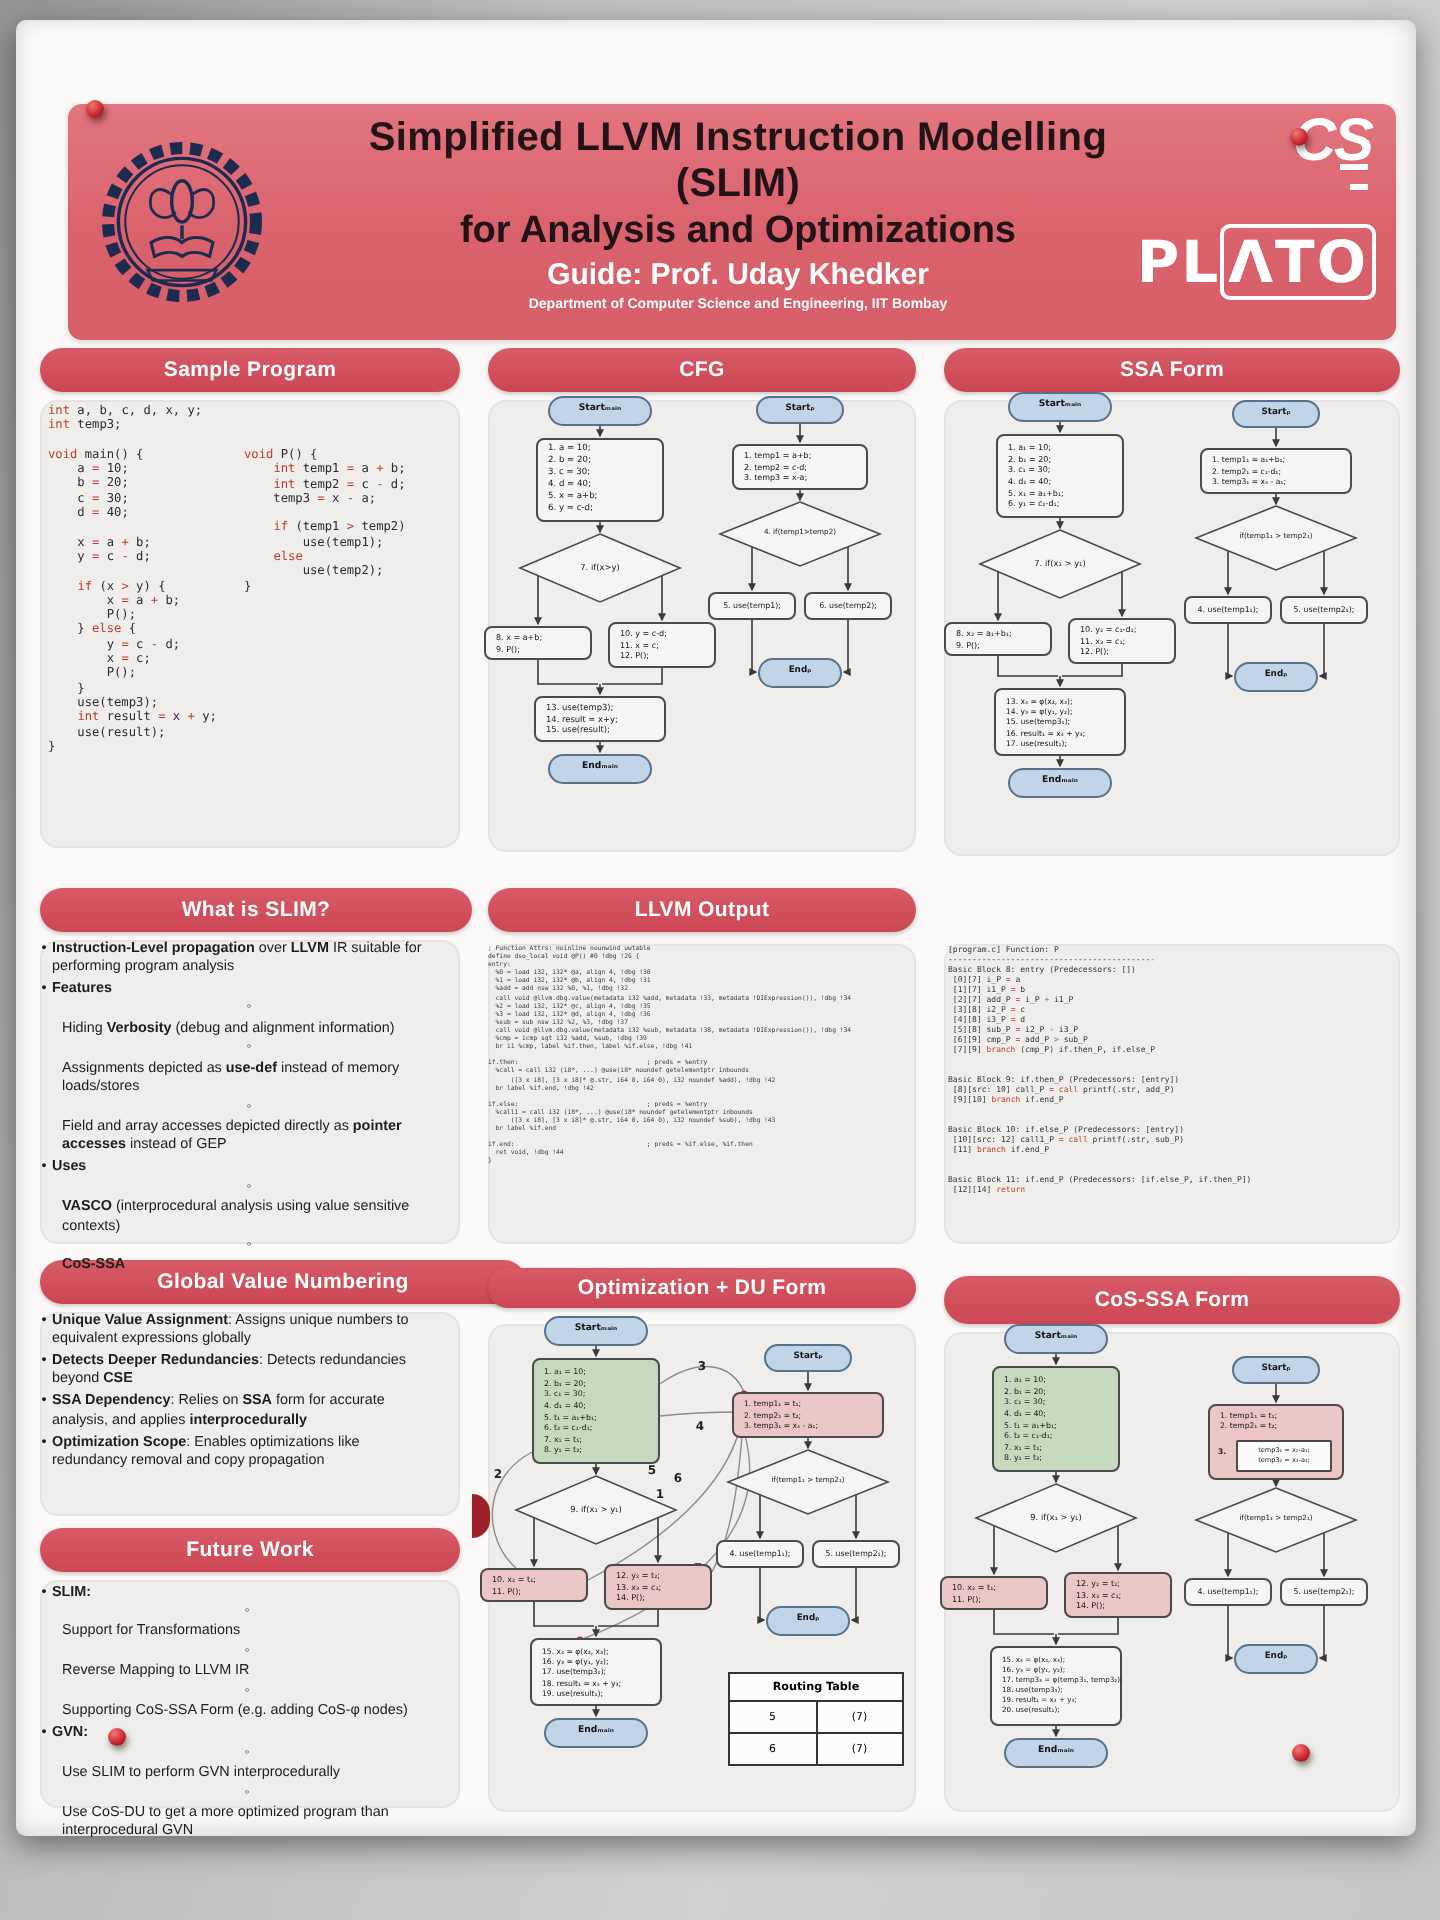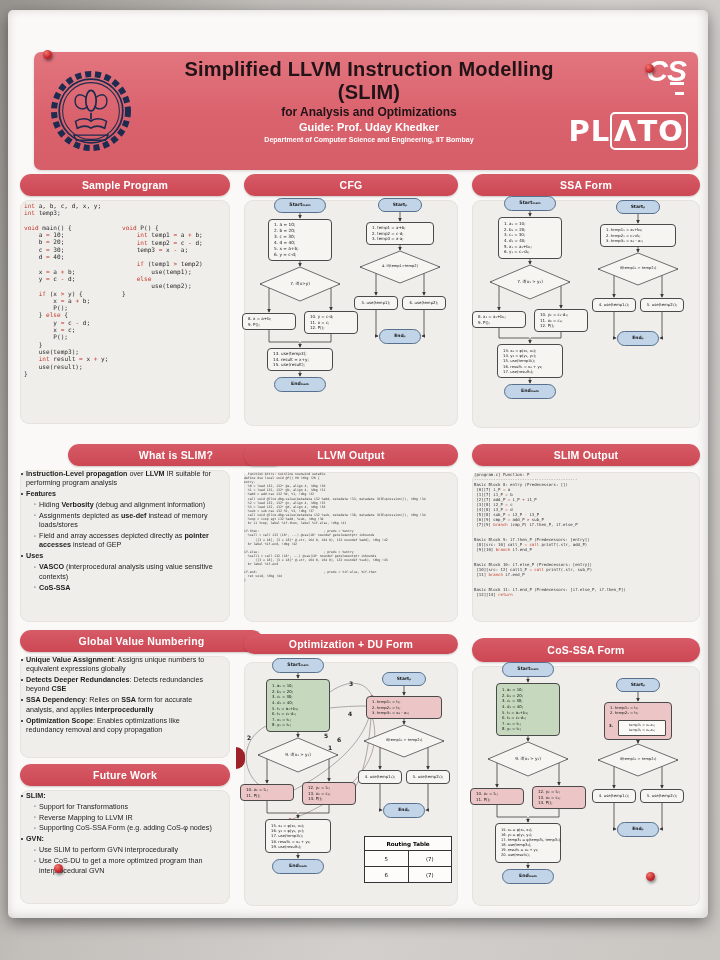--- a/index.html
+++ b/index.html
@@ -5,42 +5,42 @@
   html,body{margin:0;padding:0;}
   .page{position:relative;width:720px;height:960px;overflow:hidden;
     background:linear-gradient(105deg,#97948f 0%,#c2bfbb 28%,#d2cfcc 62%,#c9c6c2 100%);
     font-family:"Liberation Sans","DejaVu Sans",sans-serif;}
   .poster{position:absolute;left:8px;top:10px;width:700px;height:908px;background:#faf9f7;border-radius:5px;
     box-shadow:0 5px 16px rgba(0,0,0,.45), inset -4px 0 10px rgba(0,0,0,.07), inset 0 -5px 12px rgba(0,0,0,.06), inset 3px 2px 8px rgba(0,0,0,.04);}
   .band{position:absolute;left:26px;top:42px;width:664px;height:118px;border-radius:7px;
     background:linear-gradient(180deg,#e2757e 0%,#da626d 55%,#d65e69 100%);box-shadow:0 1px 3px rgba(0,0,0,.15);}
   .titles{position:absolute;left:120px;top:6px;width:430px;text-align:center;color:#fff;}
   .t1{font-size:20px;font-weight:bold;color:#211317;letter-spacing:.2px;}
-  .t2{font-size:12px;font-weight:bold;color:#211317;margin-top:1px;}
+  .t2{font-size:19px;font-weight:bold;color:#211317;margin-top:1px;}
   .authors{font-size:11px;font-weight:bold;margin-top:4px;}
-  .guide{font-size:11px;font-weight:bold;margin-top:2px;}
+  .guide{font-size:15px;font-weight:bold;margin-top:2px;}
   .dept{font-size:7px;font-weight:bold;margin-top:3px;}
   .iitb{position:absolute;left:14px;top:16px;}
   .cs-logo{position:absolute;right:12px;top:2px;color:#fff;font-weight:bold;font-style:italic;font-size:30px;letter-spacing:-1px;}
   .cs-dash{position:absolute;right:14px;width:14px;height:3px;background:#fff;}
   .plato-logo{position:absolute;right:10px;top:62px;color:#fff;font-weight:bold;font-size:29px;letter-spacing:1px;font-family:"DejaVu Sans",sans-serif;}
   .plato-box{border:2.5px solid #fff;border-radius:5px;padding:0 2px;}
   .pill{position:absolute;height:22px;border-radius:12px;background:linear-gradient(180deg,#d75b67,#cc4753);
     color:#fff;font-weight:bold;font-size:10.5px;display:flex;align-items:center;justify-content:center;
     box-shadow:0 1px 2px rgba(0,0,0,.2);letter-spacing:.2px;}
   .cbox{position:absolute;background:#f0eeea;border-radius:9px;box-shadow:inset 0 0 0 1px #e6e3de;}
   .code{position:absolute;margin:0;font-family:"DejaVu Sans Mono",monospace;color:#2b2b2b;}
   .c-sm{font-size:6.1px;line-height:7.3px;}
   .c-xs{font-size:3.15px;line-height:4.1px;color:#3a3a3a;}
   .c-sl{font-size:4px;line-height:5px;color:#333;}
   .kw{color:#c0392b;}
   .blist{position:absolute;font-size:7.2px;line-height:1.3;color:#1d1d1d;}
   .bl{display:flex;margin:1.6px 0;}
   .bl .mark{flex:0 0 8px;text-align:center;}
-  .bl1{padding-left:13px;}
+  .bl1{padding-left:13px;flex-direction:column;}
   .bl1 .mark{font-size:6.5px;padding-top:.5px;}
   .fc-host{position:absolute;}
   .fc-svg{position:absolute;inset:0;width:100%;height:100%;overflow:visible;}
   .fc-node{position:absolute;box-sizing:border-box;border:.8px solid #4a4a4a;background:#f7f5f2;border-radius:4px;
     display:flex;align-items:center;justify-content:center;text-align:center;white-space:pre;line-height:1.42;
     color:#161616;font-family:"DejaVu Sans",sans-serif;}
   .fc-node.stad{border-radius:999px;background:#c2d5e8;border-color:#5d7globals;border-color:#5d7astroke;border-color:#56708e;font-weight:bold;}
   .fc-node.ta{justify-content:flex-start;text-align:left;padding-left:5px;}
   .fc-node.tp{align-items:flex-start;padding-top:2px;}
   .fc-node.dlbl{border:none;background:transparent;font-weight:normal;}
@@ -88,25 +88,24 @@
       <div class="plato-logo"><span>PL</span><span class="plato-box">ΛTO</span></div>
     </div>
 
     <div class="pill" style="left:12px;top:164px;width:210px;">Sample Program</div>
     <div class="cbox" style="left:12px;top:190px;width:210px;height:224px;"></div>
     <div class="pill" style="left:236px;top:164px;width:214px;">CFG</div>
     <div class="cbox" style="left:236px;top:190px;width:214px;height:226px;"></div>
     <div class="pill" style="left:464px;top:164px;width:228px;">SSA Form</div>
     <div class="cbox" style="left:464px;top:190px;width:228px;height:228px;"></div>
 
-    <div class="pill" style="left:12px;top:434px;width:216px;margin-left:48px;">What is SLIM?</div>
+    <div class="pill" style="left:12px;top:434px;width:216px;">What is SLIM?</div>
     <div class="cbox" style="left:12px;top:460px;width:210px;height:152px;"></div>
     <div class="pill" style="left:236px;top:434px;width:214px;">LLVM Output</div>
     <div class="cbox" style="left:236px;top:462px;width:214px;height:150px;"></div>
-    <div class="pill" style="left:464px;top:434px;width:228px;">SLIM Output</div>
     <div class="cbox" style="left:464px;top:462px;width:228px;height:150px;"></div>
 
     <div class="pill" style="left:12px;top:620px;width:243px;">Global Value Numbering</div>
     <div class="cbox" style="left:12px;top:646px;width:210px;height:102px;"></div>
     <div class="pill" style="left:12px;top:754px;width:210px;">Future Work</div>
     <div class="cbox" style="left:12px;top:780px;width:210px;height:114px;"></div>
     <div class="pill" style="left:236px;top:624px;width:214px;height:20px;">Optimization + DU Form</div>
     <div class="cbox" style="left:236px;top:652px;width:214px;height:244px;"></div>
     <div class="pill" style="left:464px;top:628px;width:228px;height:24px;text-align:right;">CoS-SSA Form</div>
     <div class="cbox" style="left:464px;top:656px;width:228px;height:240px;"></div>

